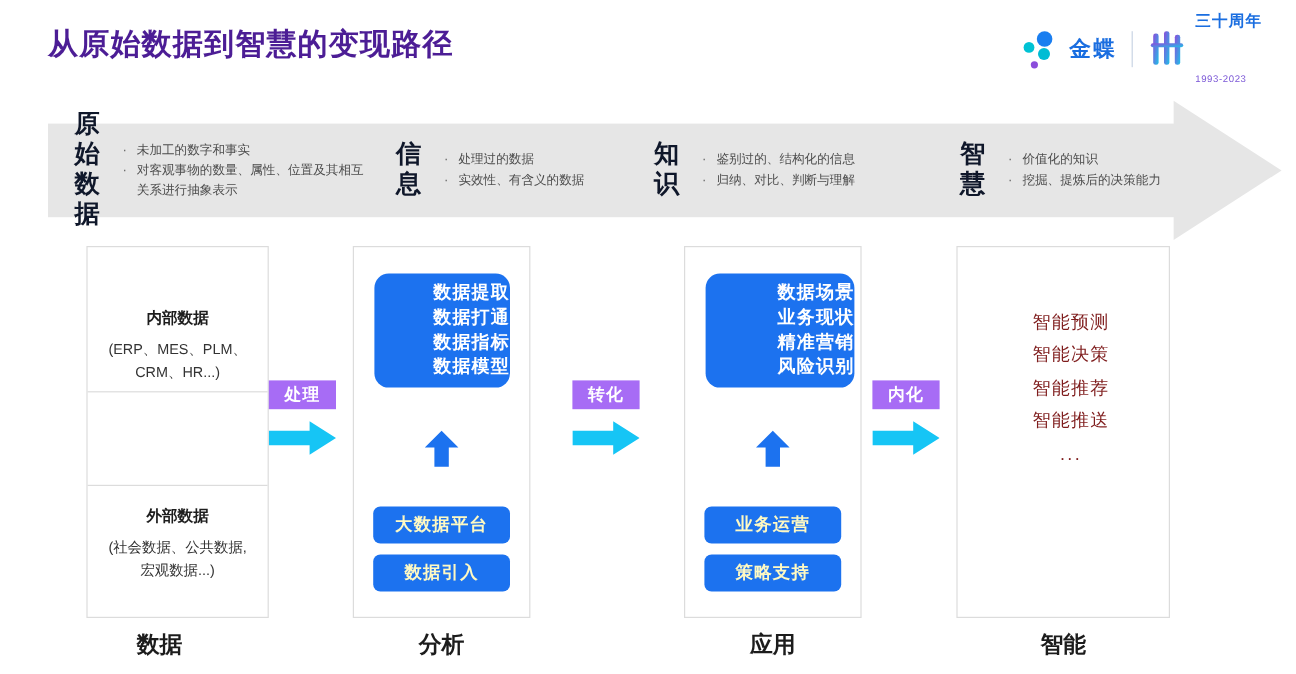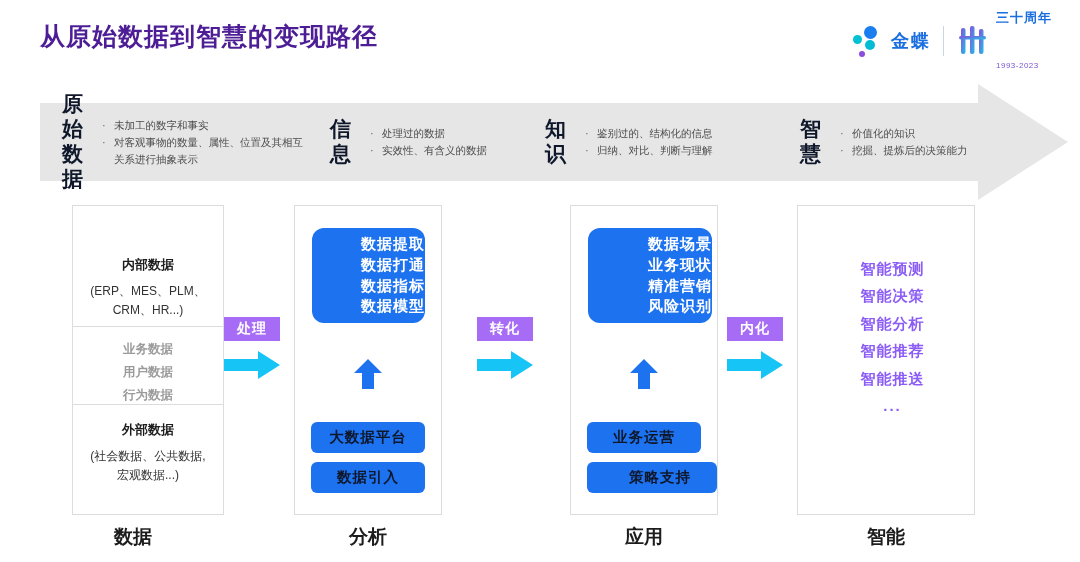--- a/index.html
+++ b/index.html
@@ -231,56 +231,56 @@
     justify-content: center;
     font-size: 15px;
     font-weight: bold;
     line-height: 1.38;
     letter-spacing: 1px;
   }
   .blue-btn {
     position: absolute;
     background: #1c72ef;
     border-radius: 6px;
-    color: #0f172a;
+    color: #fef9c3;
     display: flex;
     align-items: center;
     justify-content: center;
     font-size: 14.5px;
     font-weight: bold;
     letter-spacing: 1px;
   }
   #panel-1 { left: 312px; top: 228px; width: 113px; height: 95px; }
   #panel-2 { left: 588px; top: 228px; width: 124px; height: 95px; }
   #btn-1a { left: 311px; top: 422px; width: 114px; height: 31px; }
   #btn-1b { left: 311px; top: 462px; width: 114px; height: 31px; }
   #btn-2a { left: 587px; top: 422px; width: 114px; height: 31px; }
-  #btn-2b { left: 587px; top: 462px; width: 114px; height: 31px; padding-left: 16px; }
+  #btn-2b { left: 587px; top: 462px; width: 114px; height: 31px; }
 
   .up-arrow {
     position: absolute;
     width: 34px;
     height: 34px;
   }
   .up-arrow svg { display: block; }
   #uparrow-1 { left: 351px; top: 357px; }
   #uparrow-2 { left: 627px; top: 357px; }
 
   
   #smart-list {
     position: absolute;
     left: 797px;
     top: 255px;
     width: 178px;
     text-align: center;
   }
   #smart-list .sl {
     font-size: 15px;
-    font-weight: bold;
-    color: #8b5cf6;
+    font-weight: normal;
+    color: #7f1d1d;
     line-height: 1.83;
     letter-spacing: 1px;
     padding-left: 13px;
   }
   #smart-list .sl.dots {
     font-size: 15px;
     letter-spacing: 2px;
   }
 
   
@@ -419,25 +419,20 @@
 
 <div class="card" id="card-0">
   <div class="c1-block" id="c1-internal">
     <div class="c1-title">内部数据</div>
     <div class="c1-sub">
       <div>(ERP、MES、PLM、</div>
       <div>CRM、HR...)</div>
     </div>
   </div>
   <div class="c1-divider" id="c1-div-a"></div>
-  <div class="c1-block" id="c1-mid">
-    <div class="midline">业务数据</div>
-    <div class="midline">用户数据</div>
-    <div class="midline">行为数据</div>
-  </div>
   <div class="c1-divider" id="c1-div-b"></div>
   <div class="c1-block" id="c1-external">
     <div class="c1-title">外部数据</div>
     <div class="c1-sub">
       <div>(社会数据、公共数据,</div>
       <div>宏观数据...)</div>
     </div>
   </div>
 </div>
 
@@ -468,21 +463,20 @@
       <path d="M17 2 L31 16 L23 16 L23 32 L11 32 L11 16 L3 16 Z" fill="#1c72ef"></path>
     </svg>
 </div>
 <div class="blue-btn" id="btn-2a">业务运营</div>
 <div class="blue-btn" id="btn-2b">策略支持</div>
 
 <div class="card" id="card-3"></div>
 <div id="smart-list">
   <div class="sl">智能预测</div>
   <div class="sl">智能决策</div>
-  <div class="sl">智能分析</div>
   <div class="sl">智能推荐</div>
   <div class="sl">智能推送</div>
   <div class="sl dots">...</div>
 </div>
 
 <div class="connector" id="conn-0">
   <div class="conn-label">处理</div>
   <div class="conn-arrow">
     <svg width="56" height="30" viewBox="0 0 56 30">
         <path d="M0 9 L34 9 L34 1 L56 15 L34 29 L34 21 L0 21 Z" fill="#16c5f5"></path>

